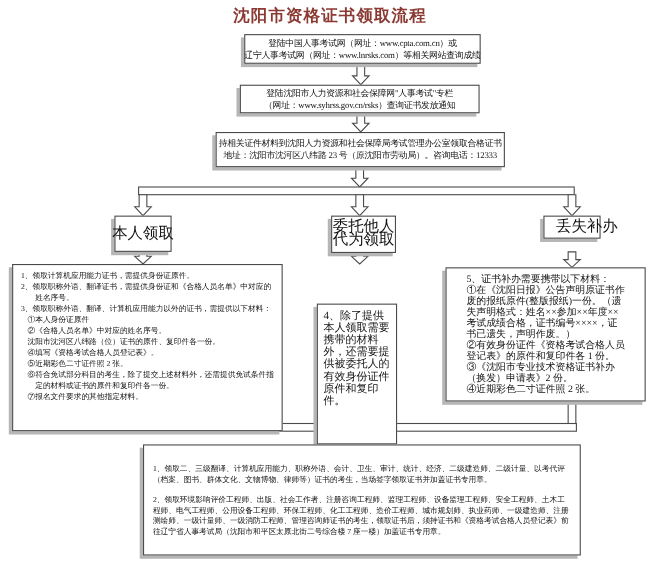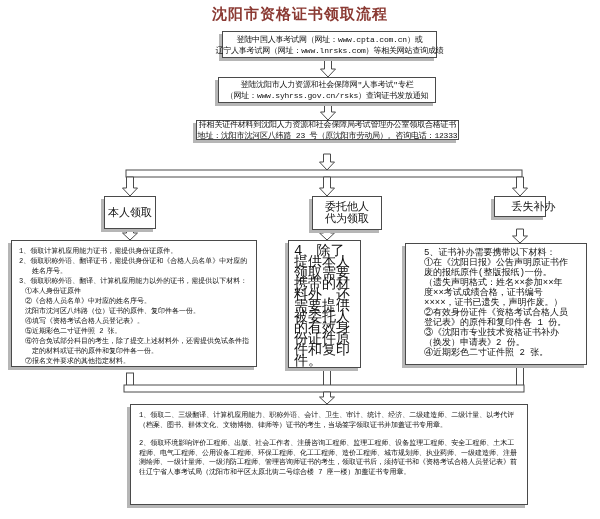--- a/index.html
+++ b/index.html
@@ -1,33 +1,33 @@
 <!DOCTYPE html>
 <html style="--title_color: #8b3a33; --border_color: #4a4a4a; --shadow_color: #b6b6b6; --text_color: #111111;"><head>
 <meta charset="utf-8">
 <style>
   :root{
     --title_color:#8b3a33; --border_color:#4a4a4a; --shadow_color:#b6b6b6; --text_color:#111111;
   }
   html,body{margin:0;padding:0;background:#ffffff;}
   .stage{position:relative;width:600px;height:519px;background:#ffffff;overflow:hidden;
-         font-family:Liberation Mono, monospace;color:var(--text_color);}
+         font-family:Liberation Serif, serif;color:var(--text_color);}
   .flow-title{position:absolute;top:5px;left:0;width:600px;text-align:center;
               font-size:15px;font-weight:bold;color:var(--title_color);letter-spacing:1px;}
   svg.connectors{position:absolute;top:0;left:0;}
   .conn{fill:#ffffff;stroke:var(--border_color);stroke-width:1;}
   .box{position:absolute;background:#ffffff;border:1px solid var(--border_color);
        box-shadow:-3px 3px 0 var(--shadow_color);box-sizing:border-box;}
   .center{display:flex;flex-direction:column;align-items:center;justify-content:center;text-align:center;}
   .step{font-size:8px;line-height:11px;letter-spacing:-0.2px;}
-  .branch{font-size:11px;line-height:12px;}
+  .branch{font-size:14px;line-height:12px;}
   .detail-sm{font-size:7px;line-height:10px;padding:5px 7px;}
-  .detail-md{font-size:14px;line-height:11px;padding:5px 5px;}
+  .detail-md{font-size:10px;line-height:11px;padding:5px 5px;margin-top:36px;}
   .detail-rt{font-size:9px;line-height:10px;padding:4px 18px;}
-  .footer-box{font-size:7px;line-height:9.5px;padding:6px 8px;}
+  .footer-box{font-size:7px;line-height:9.5px;padding:17px 8px;}
   .hang{padding-left:13px;text-indent:-13px;}
   .sub{padding-left:6px;}
   .hang2{padding-left:13px;text-indent:-7px;}
   .fp{margin:0 0 9px 0;}
   .cline{white-space:nowrap;}
 </style>
 </head>
 <body>
 
 <div class="stage">
@@ -68,47 +68,47 @@
       </div>
   </div>
 
   <div class="box center step" style="left:218px;top:77px;width:218px;height:26px;">
     <div>
         <div class="cline">登陆沈阳市人力资源和社会保障网"人事考试"专栏</div>
         <div class="cline">（网址：www.syhrss.gov.cn/rsks）查询证书发放通知</div>
       </div>
   </div>
 
-  <div class="box center step" style="left:196px;top:120px;width:263px;height:20px;">
+  <div class="box center step" style="left:196px;top:120px;width:263px;height:32px;">
     <div>
         <div class="cline">持相关证件材料到沈阳人力资源和社会保障局考试管理办公室领取合格证书</div>
         <div class="cline">地址：沈阳市沈河区八纬路 23 号（原沈阳市劳动局）。咨询电话：12333</div>
       </div>
   </div>
 
   <div class="box center branch" style="left:104px;top:196px;width:52px;height:33px;">
     <div>
         <div class="cline">本人领取</div>
       </div>
   </div>
 
-  <div class="box center branch" style="left:312px;top:196px;width:70px;height:34px;">
+  <div class="box center branch" style="left:301px;top:196px;width:59px;height:34px;">
     <div>
         <div class="cline">委托他人</div>
         <div class="cline">代为领取</div>
       </div>
   </div>
 
   <div class="box center branch" style="left:494px;top:196px;width:52px;height:21px;padding-left:27px;">
     <div>
         <div class="cline">丢失补办</div>
       </div>
   </div>
 
-  <div class="box detail-sm" style="left:11px;top:240px;width:246px;height:127px;">
+  <div class="box detail-sm" style="left:11px;top:240px;width:246px;height:152px;">
     <div>
         <div class="hang">1、领取计算机应用能力证书，需提供身份证原件。</div>
         <div class="hang">2、领取职称外语、翻译证书，需提供身份证和《合格人员名单》中对应的姓名序号。</div>
         <div class="hang">3、领取职称外语、翻译、计算机应用能力以外的证书，需提供以下材料：</div>
         <div class="sub">①本人身份证原件</div>
         <div class="sub">②《合格人员名单》中对应的姓名序号。</div>
         <div class="sub">沈阳市沈河区八纬路（位）证书的原件、复印件各一份。</div>
         <div class="sub">④填写《资格考试合格人员登记表》。</div>
         <div class="sub">⑤近期彩色二寸证件照 2 张。</div>
         <div class="hang2">⑥符合免试部分科目的考生，除了提交上述材料外，还需提供免试条件指定的材料或证书的原件和复印件各一份。</div>

